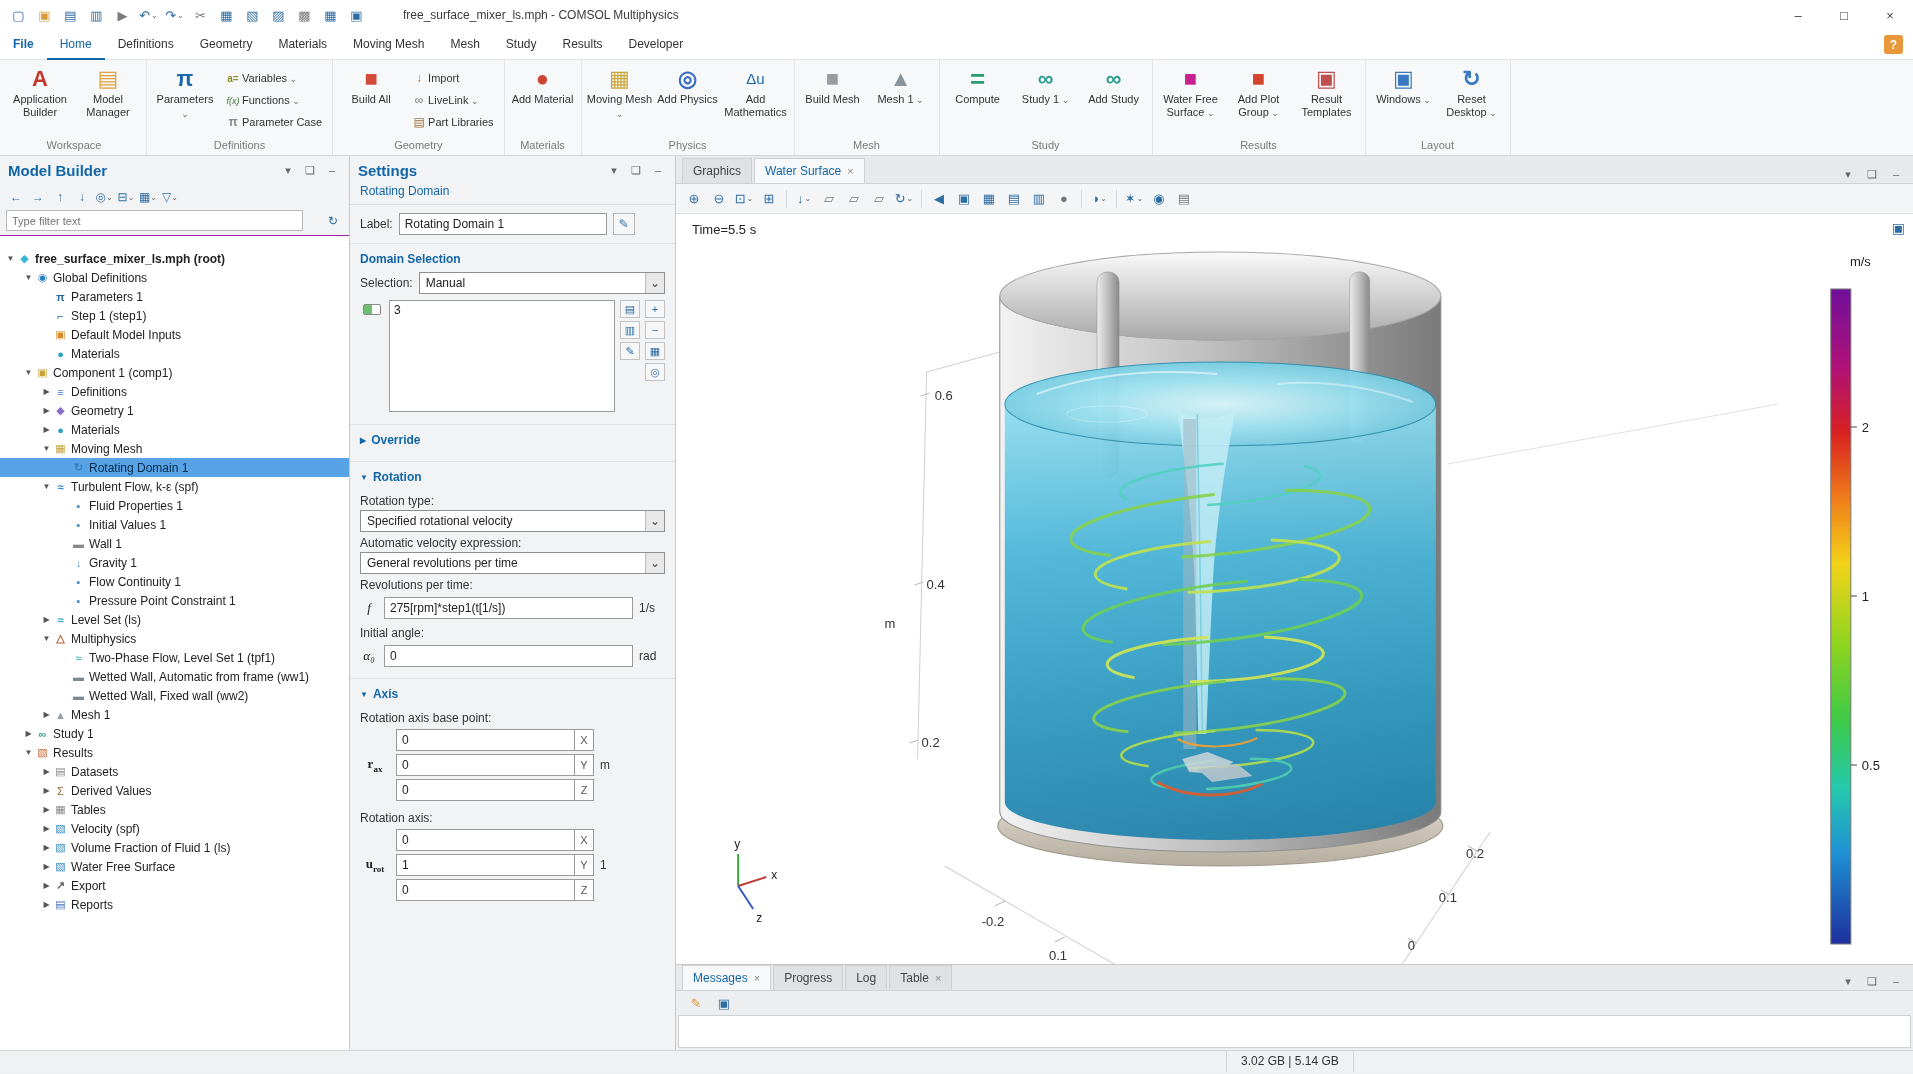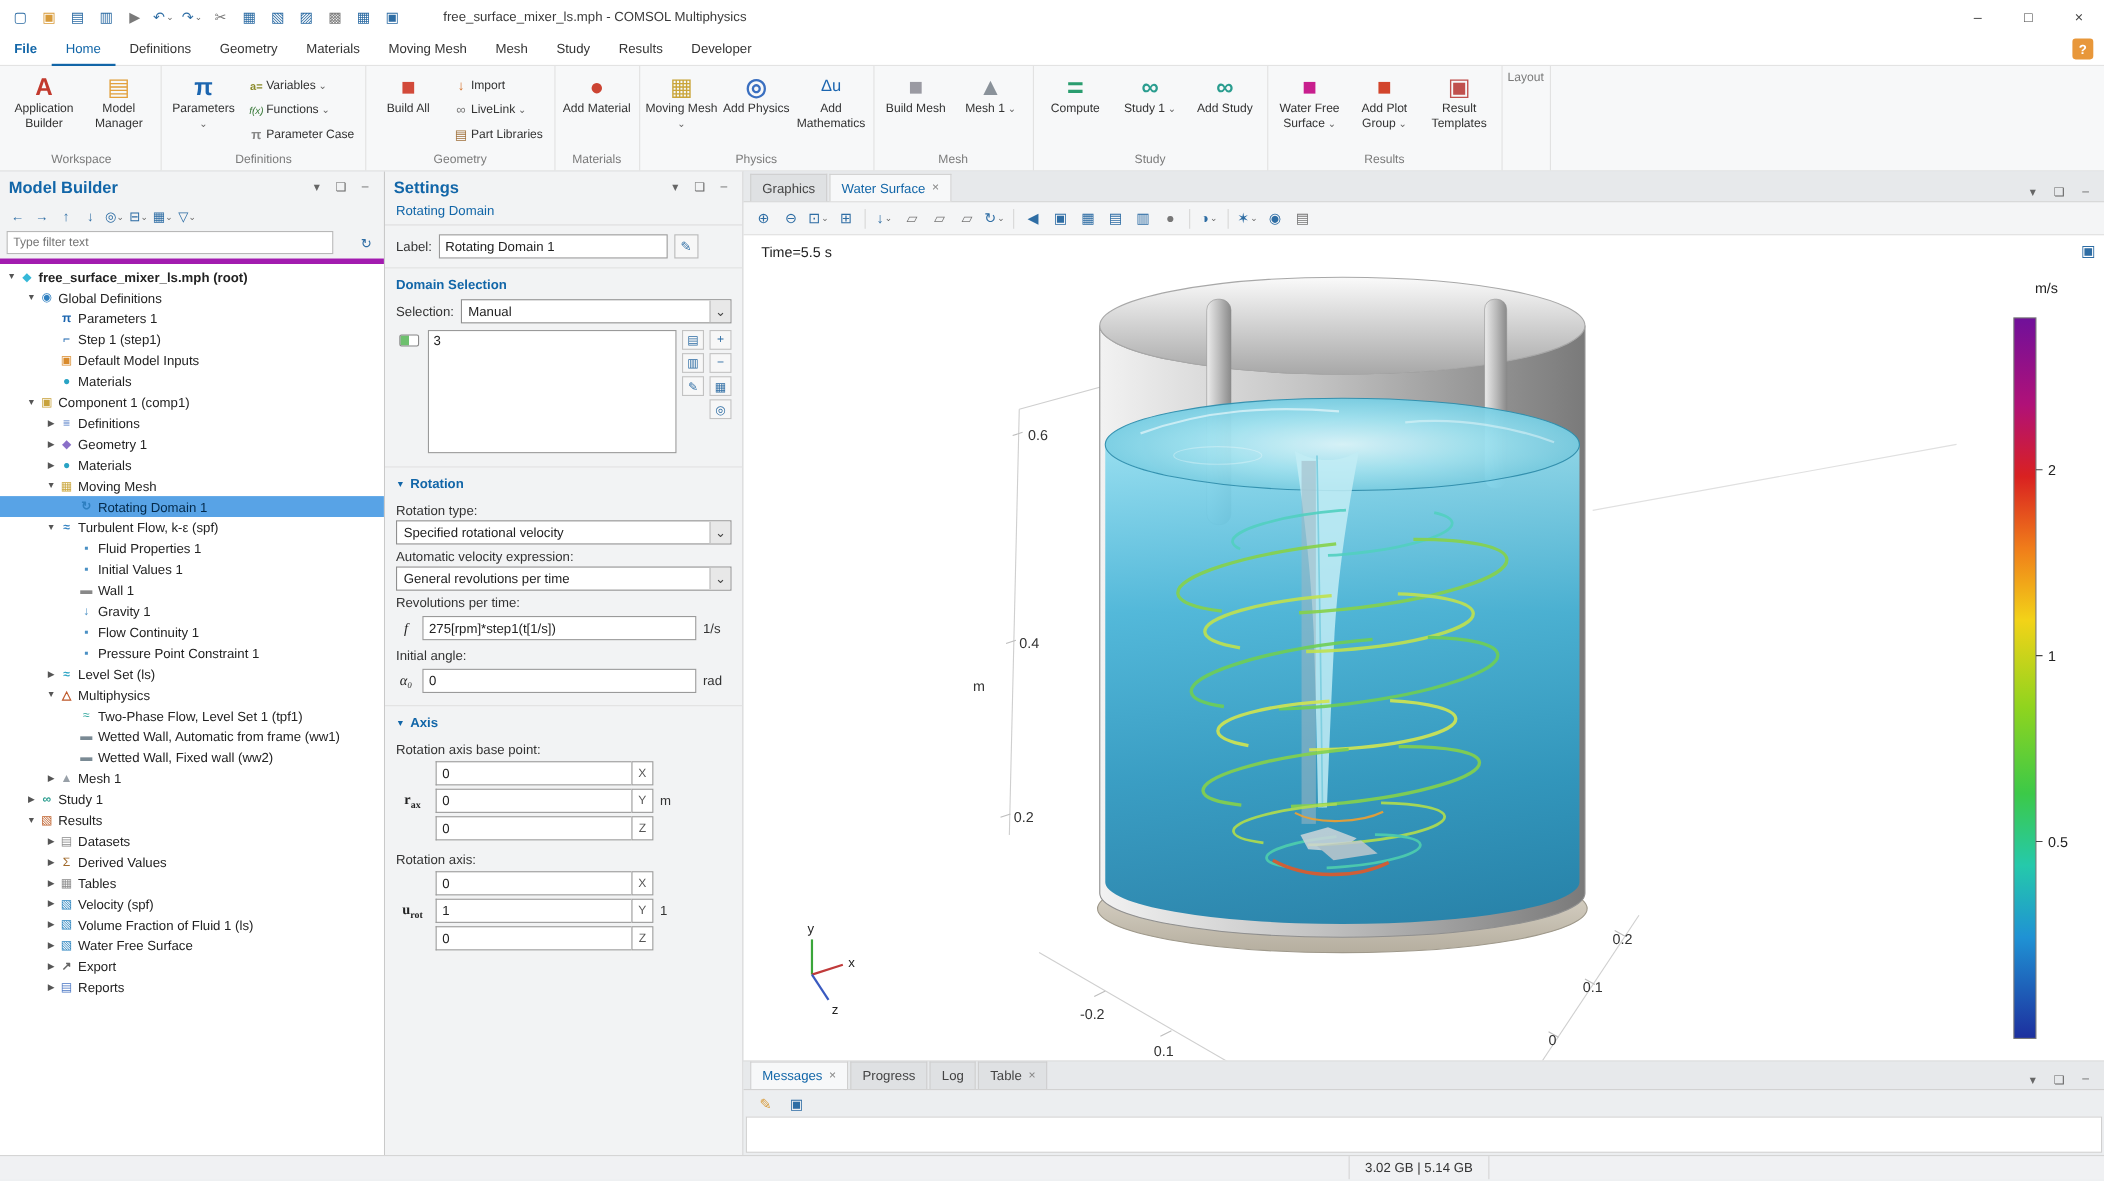--- a/index.html
+++ b/index.html
@@ -68,21 +68,21 @@
 .sp{width:326px;background:#f2f3f4;border-right:1px solid #c9c9c9;display:flex;flex-direction:column}
 .ph{height:28px;display:flex;align-items:center;padding:0 8px;gap:4px}
 .pht{color:#1266a8;font-size:15px;font-weight:bold;margin-right:auto}
 .phi{width:18px;height:18px;display:flex;align-items:center;justify-content:center;color:#666;font-size:11px}
 
 .mtb{height:26px;display:flex;align-items:center;padding:0 6px;gap:2px}
 .tbtn{min-width:20px;height:20px;display:flex;align-items:center;justify-content:center;color:#2e6da4;font-size:12px;border-radius:2px}
 .tbtn .cv{font-size:8px;color:#666}
 .flt{display:flex;align-items:center;padding:0 6px 4px;gap:20px}
 .flt input{flex:1;height:21px;border:1px solid #b8b8b8;padding:0 5px;font-size:11px;font-family:"Liberation Sans",sans-serif;color:#333}
-.tree{flex:1;background:#fff;border-top:5px solid #a21caf;overflow:hidden;padding-top:2px}
+.tree{flex:1;background:#fff;border-top:1px solid #a21caf;overflow:hidden;padding-top:13px}
 .trow{display:flex;align-items:center;height:19px}
 .lv0{padding-left:4px}.lv1{padding-left:22px}.lv2{padding-left:40px}.lv3{padding-left:58px}
 .tw{width:13px;text-align:center;color:#555;font-size:8px;flex:none}
 .tw.o::before{content:"▼"}
 .tw.cl::before{content:"▶"}
 .ti{width:15px;text-align:center;font-size:11px;flex:none}
 .tl{margin-left:3px;white-space:nowrap;font-size:12px}
 .tl.b{font-weight:bold}
 .trow.sel{background:#58a3e6}
 .trow.sel .tl{color:#042a4a}
@@ -341,20 +341,30 @@
           <span class="bl c">Add Plot Group</span>
         </div>
       <div class="bb">
           <span class="bi ic-rt"></span>
           <span class="bl">Result Templates</span>
         </div>
     </div>
     <div class="gl">Results</div>
   </div>
   <div class="rg">
+    <div class="rgb">
+      <div class="bb">
+          <span class="bi ic-win"></span>
+          <span class="bl c">Windows</span>
+        </div>
+      <div class="bb">
+          <span class="bi ic-rd"></span>
+          <span class="bl c">Reset Desktop</span>
+        </div>
+    </div>
     <div class="gl">Layout</div>
   </div>
 </div>
 
 <div class="main">
 
   <div class="mbp">
     <div class="ph">
       <span class="pht">Model Builder</span>
       <span class="phi">▾</span>
@@ -587,20 +597,26 @@
           <span class="sib">▥</span>
           <span class="sib">✎</span>
         </div>
         <div class="icol">
           <span class="sib">+</span>
           <span class="sib">−</span>
           <span class="sib">▦</span>
           <span class="sib">◎</span>
         </div>
       </div>
+    </div>
+    <div class="sec">
+      <div class="sh">
+          <span class="chev cl"></span>
+          <span>Override</span>
+        </div>
     </div>
     <div class="sec">
       <div class="sh">
           <span class="chev o"></span>
           <span>Rotation</span>
         </div>
       <div class="lbl2">Rotation type:</div>
       <div class="drop"><span>Specified rotational velocity</span></div>
       <div class="lbl2">Automatic velocity expression:</div>
       <div class="drop"><span>General revolutions per time</span></div>

